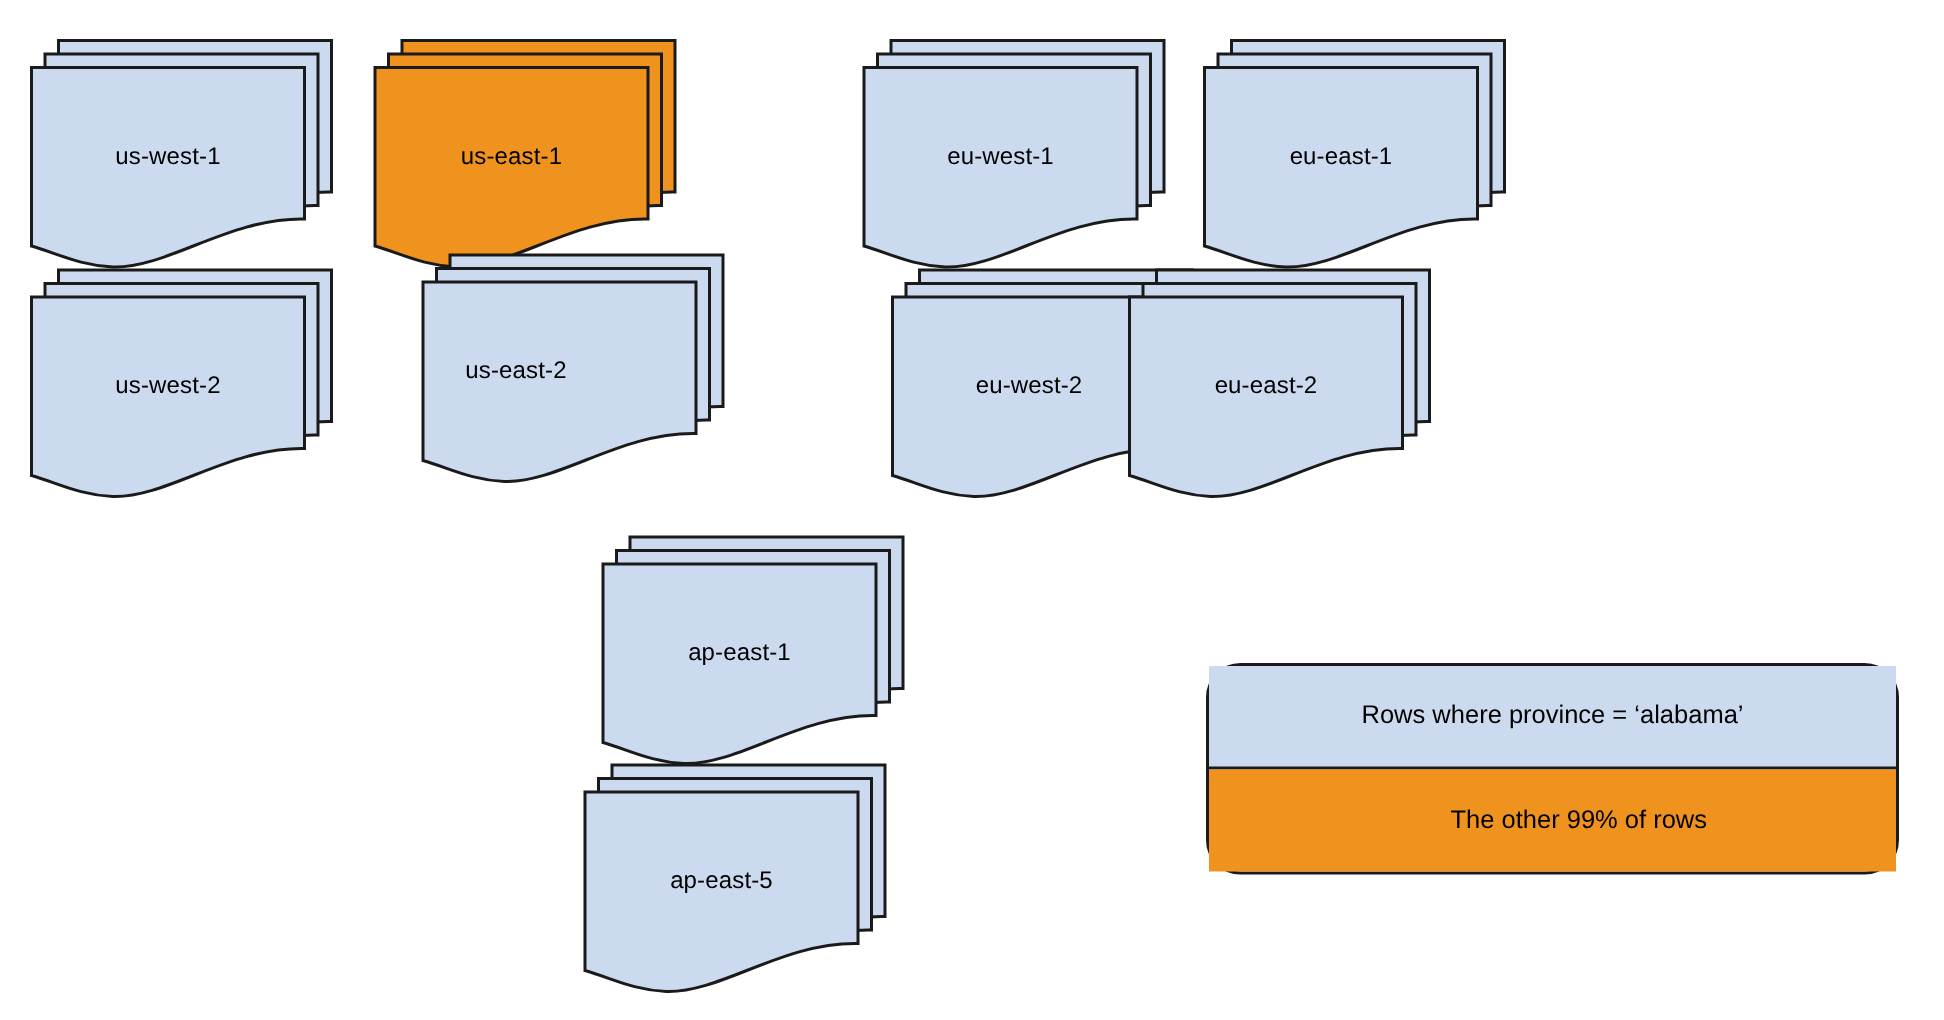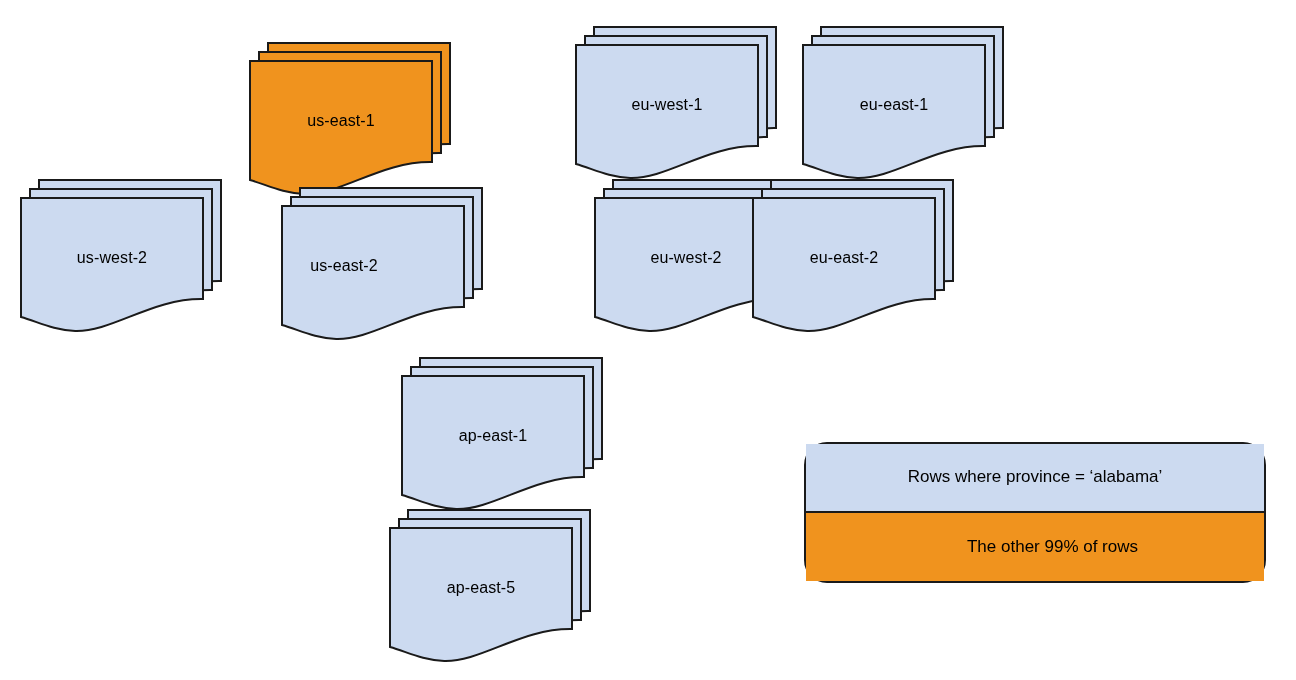--- a/index.html
+++ b/index.html
@@ -62,21 +62,35 @@
     border-bottom: 2px solid #1a1a1a;
   }
   .legend-row.orange {
     background: #f0931e;
   }
 </style>
 </head>
 <body>
 
 <div id="canvas">
-    <div class="doc-stack" style="left: 249px; top: 26px; width: 202px; height: 158px; margin-top: 16px;">
+    <div class="doc-stack" style="left: 20px; top: 26px; width: 202px; height: 158px;">
+      <svg width="206" height="162">
+        <g transform="translate(18,0)">
+          <path d="M 1 1 L 183 1 L 183 102 C 132.48 101 92 135 55.199999999999996 134 C 33.12 133 18.400000000000002 125 1 120 Z" fill="#ccdaf0" stroke="#1a1a1a" stroke-width="2" stroke-linejoin="miter"></path>
+        </g>
+        <g transform="translate(9,9)">
+          <path d="M 1 1 L 183 1 L 183 102 C 132.48 101 92 135 55.199999999999996 134 C 33.12 133 18.400000000000002 125 1 120 Z" fill="#ccdaf0" stroke="#1a1a1a" stroke-width="2" stroke-linejoin="miter"></path>
+        </g>
+        <g transform="translate(0,18)">
+          <path d="M 1 1 L 183 1 L 183 102 C 132.48 101 92 135 55.199999999999996 134 C 33.12 133 18.400000000000002 125 1 120 Z" fill="#ccdaf0" stroke="#1a1a1a" stroke-width="2" stroke-linejoin="miter"></path>
+        </g>
+      </svg>
+      <div class="doc-label" style="width: 184px; top: 70.92px;">us-west-1</div>
+    </div>
+    <div class="doc-stack" style="left: 249px; top: 26px; width: 202px; height: 158px;">
       <svg width="206" height="162">
         <g transform="translate(18,0)">
           <path d="M 1 1 L 183 1 L 183 102 C 132.48 101 92 135 55.199999999999996 134 C 33.12 133 18.400000000000002 125 1 120 Z" fill="#f0931e" stroke="#1a1a1a" stroke-width="2" stroke-linejoin="miter"></path>
         </g>
         <g transform="translate(9,9)">
           <path d="M 1 1 L 183 1 L 183 102 C 132.48 101 92 135 55.199999999999996 134 C 33.12 133 18.400000000000002 125 1 120 Z" fill="#f0931e" stroke="#1a1a1a" stroke-width="2" stroke-linejoin="miter"></path>
         </g>
         <g transform="translate(0,18)">
           <path d="M 1 1 L 183 1 L 183 102 C 132.48 101 92 135 55.199999999999996 134 C 33.12 133 18.400000000000002 125 1 120 Z" fill="#f0931e" stroke="#1a1a1a" stroke-width="2" stroke-linejoin="miter"></path>
         </g>
@@ -118,21 +132,21 @@
         </g>
         <g transform="translate(9,9)">
           <path d="M 1 1 L 183 1 L 183 102 C 132.48 101 92 135 55.199999999999996 134 C 33.12 133 18.400000000000002 125 1 120 Z" fill="#ccdaf0" stroke="#1a1a1a" stroke-width="2" stroke-linejoin="miter"></path>
         </g>
         <g transform="translate(0,18)">
           <path d="M 1 1 L 183 1 L 183 102 C 132.48 101 92 135 55.199999999999996 134 C 33.12 133 18.400000000000002 125 1 120 Z" fill="#ccdaf0" stroke="#1a1a1a" stroke-width="2" stroke-linejoin="miter"></path>
         </g>
       </svg>
       <div class="doc-label" style="width: 184px; top: 70.92px;">us-west-2</div>
     </div>
-    <div class="doc-stack" style="left: 252px; top: 187px; width: 185px; height: 158px; padding-left: 29px;">
+    <div class="doc-stack" style="left: 252px; top: 169px; width: 185px; height: 158px; padding-left: 29px;">
       <svg width="206" height="162">
         <g transform="translate(18,0)">
           <path d="M 1 1 L 183 1 L 183 102 C 132.48 101 92 135 55.199999999999996 134 C 33.12 133 18.400000000000002 125 1 120 Z" fill="#ccdaf0" stroke="#1a1a1a" stroke-width="2" stroke-linejoin="miter"></path>
         </g>
         <g transform="translate(9,9)">
           <path d="M 1 1 L 183 1 L 183 102 C 132.48 101 92 135 55.199999999999996 134 C 33.12 133 18.400000000000002 125 1 120 Z" fill="#ccdaf0" stroke="#1a1a1a" stroke-width="2" stroke-linejoin="miter"></path>
         </g>
         <g transform="translate(0,18)">
           <path d="M 1 1 L 183 1 L 183 102 C 132.48 101 92 135 55.199999999999996 134 C 33.12 133 18.400000000000002 125 1 120 Z" fill="#ccdaf0" stroke="#1a1a1a" stroke-width="2" stroke-linejoin="miter"></path>
         </g>

